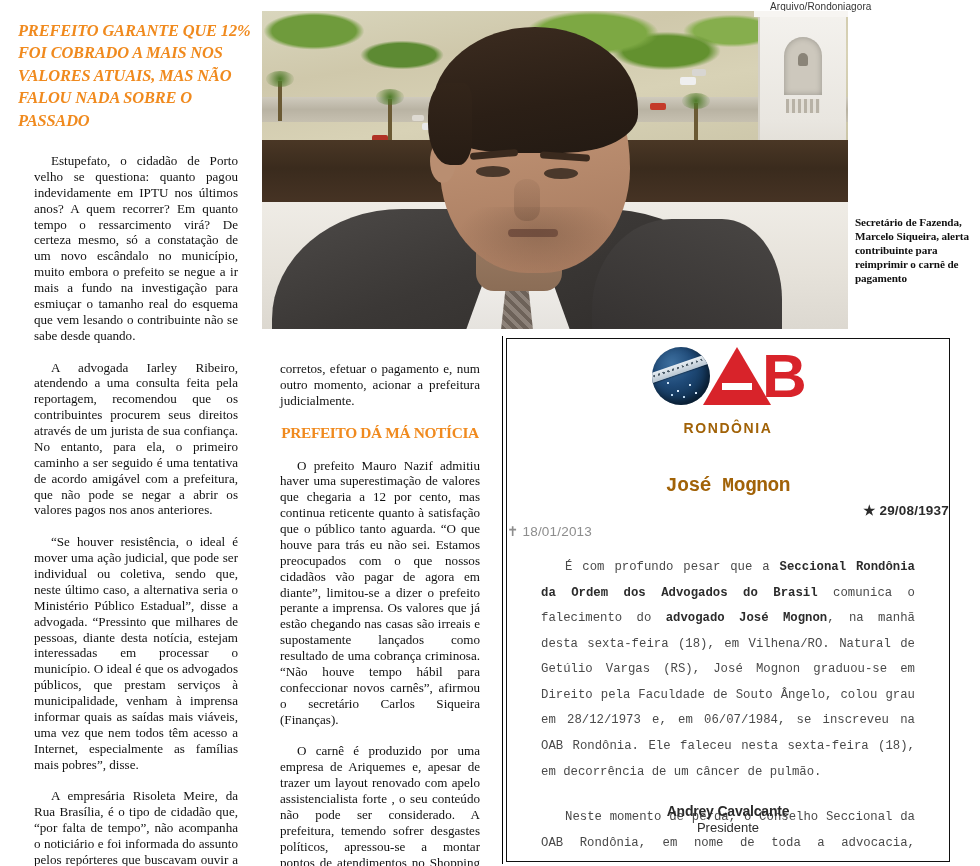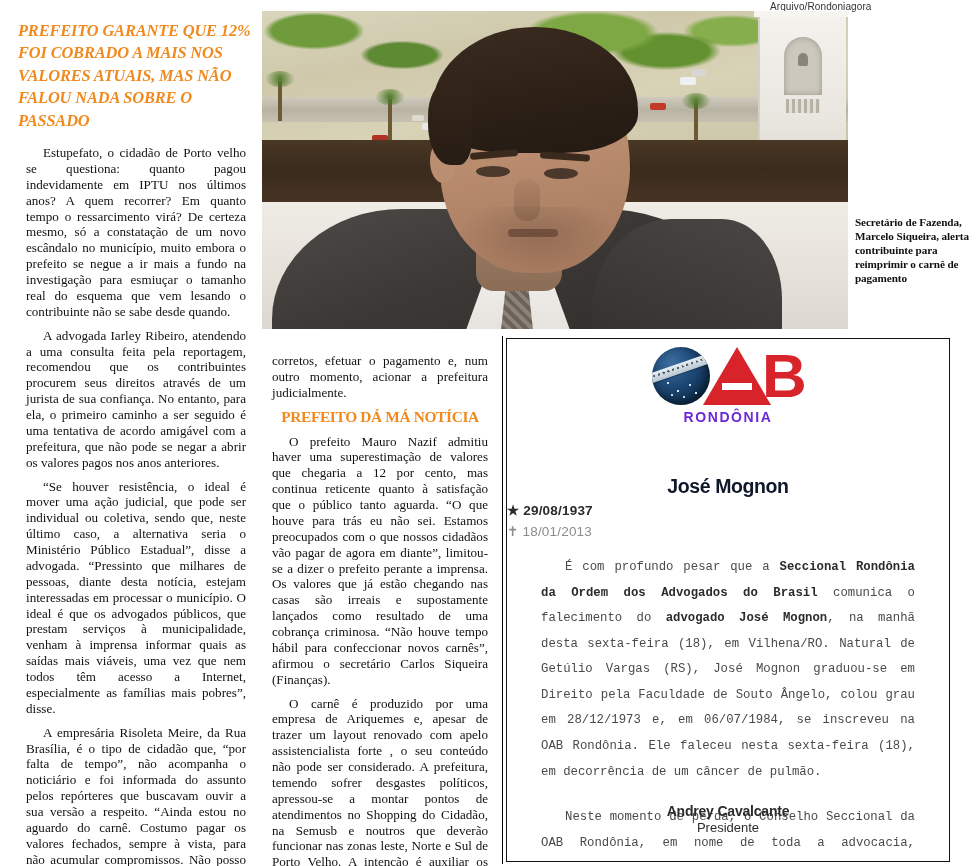--- a/index.html
+++ b/index.html
@@ -200,21 +200,21 @@
     position: absolute;
     left: 18px; top: 137px;
     width: 236px;
     font-size: 13.1px;
     line-height: 1.213;
     color: #111;
     text-align: justify;
     text-justify: inter-word;
     hyphens: manual;
   }
-  .col1 p, .col2 p { margin: 8px; text-indent: 17px; }
+  .col1 p, .col2 p { margin: 16px; text-indent: 17px; }
 
   
   .col2 {
     position: absolute;
     left: 264px; top: 345px;
     width: 232px;
     font-size: 13.1px;
     line-height: 1.213;
     color: #111;
     text-align: justify;
@@ -294,40 +294,40 @@
     content:''; position: absolute; left: -15px; top: 36px;
     width: 30px; height: 7px; background: #fff;
   }
   .bee {
     font-family: "Liberation Sans", sans-serif;
     font-weight: bold; font-size: 62px; line-height: 54px;
     color: #D8232A; letter-spacing: -3px; margin-left: -10px;
   }
   .logo-sub {
     font-family: "Liberation Sans", sans-serif;
-    font-weight: bold; font-size: 14px; color: #6d28d9;
-    letter-spacing: 1.6px; margin-top: 4px;
+    font-weight: bold; font-size: 14px; color: #a16207;
+    letter-spacing: 1.6px; margin-top: 15px;
   }
   .ad-title {
     position: absolute; left: 0; right: 0; top: 92px;
     text-align: center;
     font-family: "Liberation Sans", sans-serif;
     font-weight: bold; font-size: 32px; color: #3d3d3d;
     letter-spacing: -0.8px;
   }
   .ad-name {
     position: absolute; left: 0; right: 0; top: 136px;
     text-align: center;
-    font-family: Liberation Sans, sans-serif;
-    font-weight: bold; font-size: 19.5px; color: #0f172a;
+    font-family: Liberation Mono, monospace;
+    font-weight: bold; font-size: 19.5px; color: #a16207;
     letter-spacing: -0.4px;
   }
   .ad-born {
     position: absolute; left: 0; right: 0; top: 163px;
-    text-align: left;
+    text-align: right;
     font-family: "Liberation Sans", sans-serif;
     font-weight: bold; font-size: 13.5px; color: #2b2b2b;
     letter-spacing: 0.2px;
   }
   .ad-died {
     position: absolute; left: 0; right: 0; top: 184px;
     text-align: left;
     font-family: "Liberation Sans", sans-serif;
     font-size: 13.5px; color: #8d8d8d;
     letter-spacing: 0.2px;

